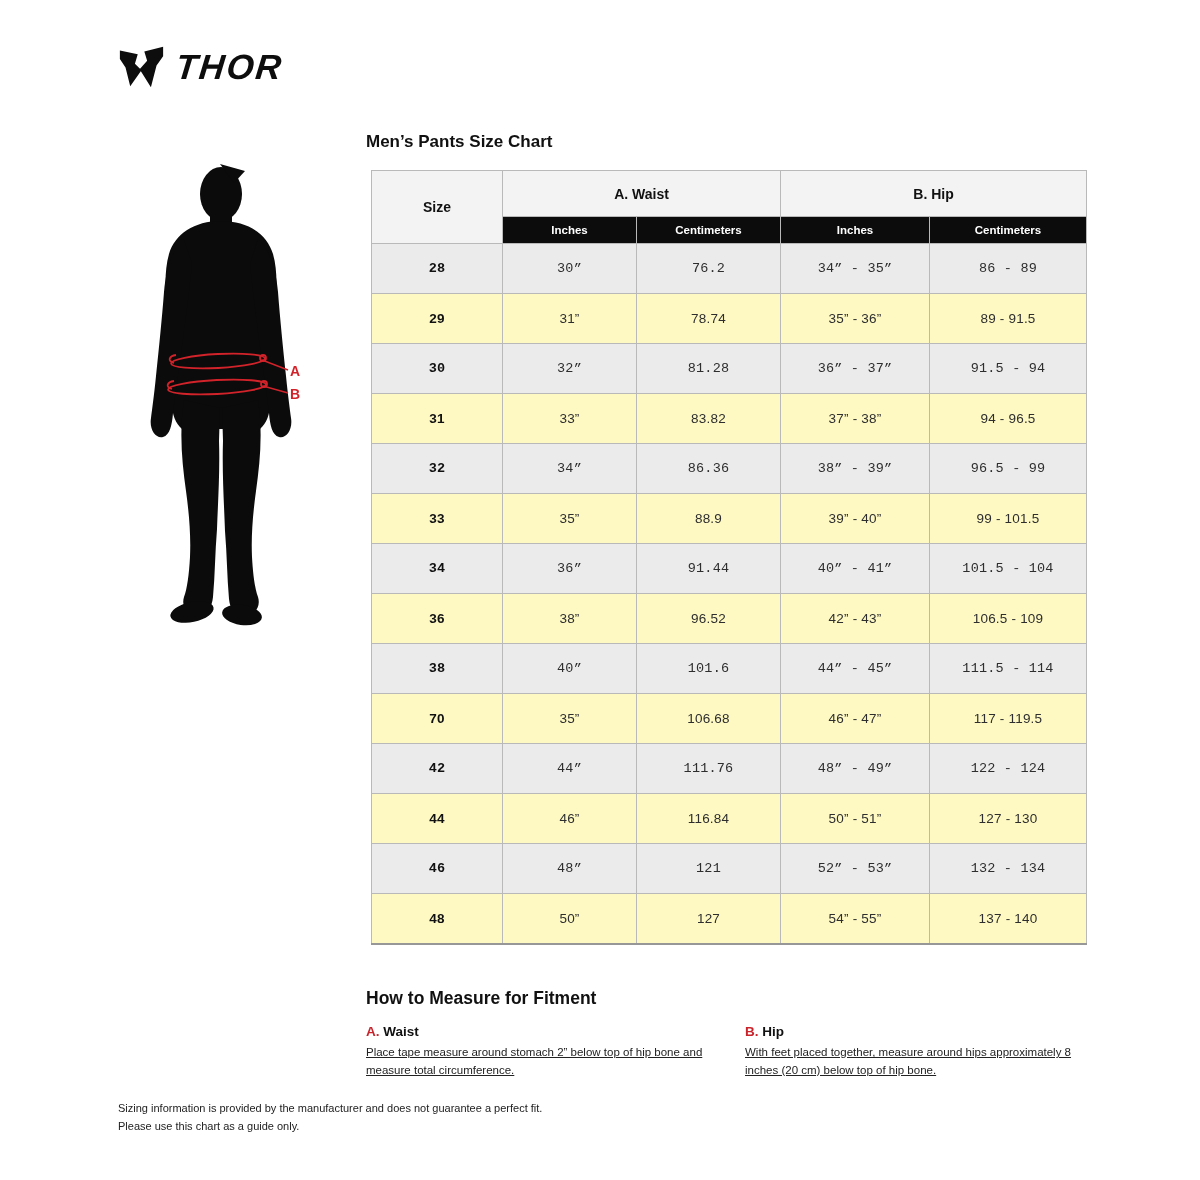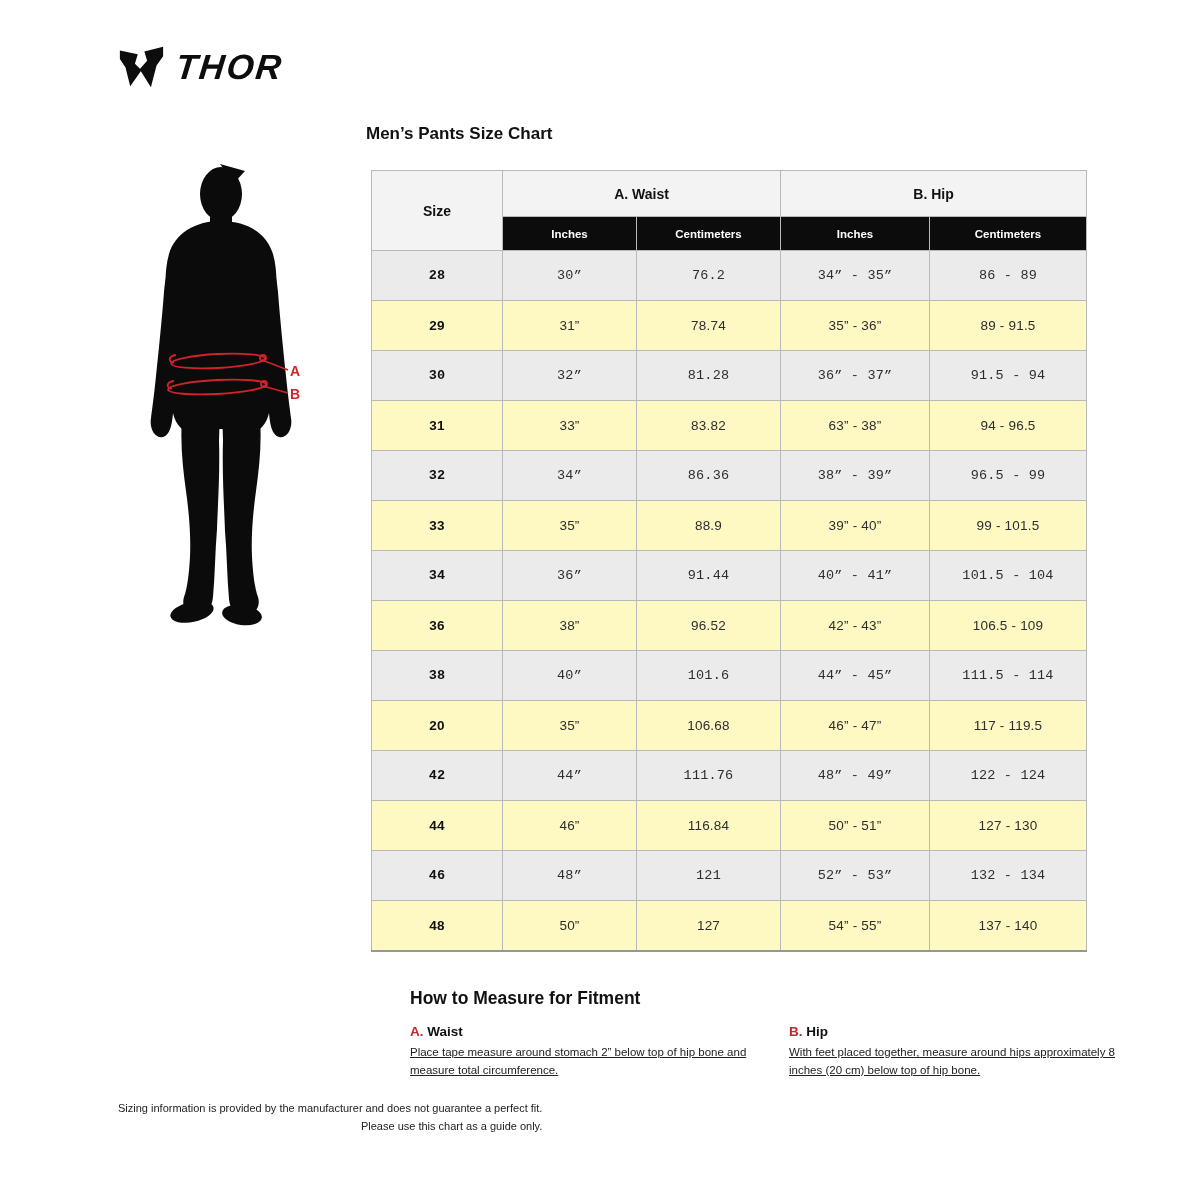--- a/index.html
+++ b/index.html
@@ -11,47 +11,47 @@
   .logo-icon svg { width:47px; height:45px; display:block; }
   .wordmark { font-size:35px; font-weight:bold; font-style:italic; letter-spacing:2px;
               transform:skewX(-6deg); color:#0d0d0d; }
 
   
   .figure { position:absolute; left:148px; top:160px; width:165px; height:478px; }
   .figure svg { width:100%; height:100%; display:block; }
   .measure-label { font-family:"Liberation Sans", sans-serif; font-size:14px; font-weight:bold; }
 
   
-  .page-title { position:absolute; left:366px; top:124px; font-size:17px; font-weight:bold; color:#111; }
+  .page-title { position:absolute; left:366px; top:132px; font-size:17px; font-weight:bold; color:#111; }
 
   
   table.size-chart { position:absolute; left:371px; top:170px; width:715px;
                      border-collapse:collapse; table-layout:fixed;
                      border:1px solid #979797; border-bottom-width:2px; }
   table.size-chart th, table.size-chart td { border:1px solid #b9b9b9; text-align:center; vertical-align:middle; }
   th.size-h, th.group-h { background:#f3f3f3; font-size:14px; font-weight:bold; color:#111; }
   th.group-h { height:46px; }
-  tr.subhead th { height:34px; background:#0c0c0c; color:#ffffff; font-size:11.5px; font-weight:bold; }
+  tr.subhead th { height:27px; background:#0c0c0c; color:#ffffff; font-size:11.5px; font-weight:bold; }
   tbody td { height:50px; font-size:13.5px; color:#2e2e2e; letter-spacing:.2px; }
   tbody td.size-cell { font-weight:bold; color:#111; }
   tbody tr.odd { background:#ebebeb;font-family:Liberation Mono, monospace; }
   tbody tr.even { background:#fef9c3; }
 
   
-  .howto { position:absolute; left:366px; top:988px; width:724px;margin-left:44px; }
+  .howto { position:absolute; left:366px; top:988px; width:724px; }
   .howto-title { font-size:17.5px; font-weight:bold; color:#111; }
   .howto-items { display:flex; margin-top:15px; }
   .howto-item { width:379px; }
   .howto-item:last-child { width:345px; }
   .item-head { font-size:13.5px; font-weight:bold; color:#111; }
   .item-letter { color:#c9232b; }
   .item-text { margin-top:5px; font-size:11.5px; line-height:1.55; color:#222; max-width:352px;text-decoration:underline; }
 
   
-  .footer { position:absolute; left:118px; top:1100px; font-size:11px; line-height:1.6; color:#222;text-align:right; }
+  .footer { position:absolute; left:118px; top:1100px; font-size:11px; line-height:1.6; color:#222; }
 </style>
 </head>
 <body>
 
 <div class="logo">
   <span class="logo-icon">
     <svg viewBox="0 0 50 46" xmlns="http://www.w3.org/2000/svg">
       <path fill="#0d0d0d" d="M2,6 L21,10 L18,20 L25,27 L13,44 L8,24 L2,15 Z"></path>
       <path fill="#0d0d0d" d="M48,2 L28,7 L31,17 L23,26 L35,45 L41,22 L48,12 Z"></path>
     </svg>
@@ -134,21 +134,21 @@
         <td class="size-cell">30</td>
         <td>32”</td>
         <td>81.28</td>
         <td>36” - 37”</td>
         <td>91.5 - 94</td>
       </tr>
       <tr class="even">
         <td class="size-cell">31</td>
         <td>33”</td>
         <td>83.82</td>
-        <td>63” - 38”</td>
+        <td>37” - 38”</td>
         <td>94 - 96.5</td>
       </tr>
       <tr class="odd">
         <td class="size-cell">32</td>
         <td>34”</td>
         <td>86.36</td>
         <td>38” - 39”</td>
         <td>96.5 - 99</td>
       </tr>
       <tr class="even">
@@ -173,21 +173,21 @@
         <td>106.5 - 109</td>
       </tr>
       <tr class="odd">
         <td class="size-cell">38</td>
         <td>40”</td>
         <td>101.6</td>
         <td>44” - 45”</td>
         <td>111.5 - 114</td>
       </tr>
       <tr class="even">
-        <td class="size-cell">20</td>
+        <td class="size-cell">70</td>
         <td>35”</td>
         <td>106.68</td>
         <td>46” - 47”</td>
         <td>117 - 119.5</td>
       </tr>
       <tr class="odd">
         <td class="size-cell">42</td>
         <td>44”</td>
         <td>111.76</td>
         <td>48” - 49”</td>

